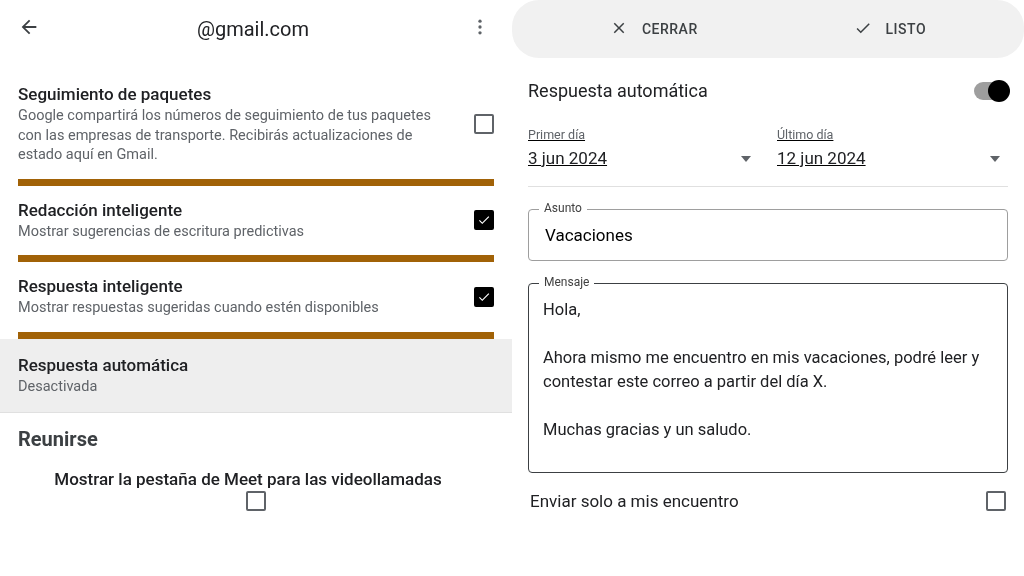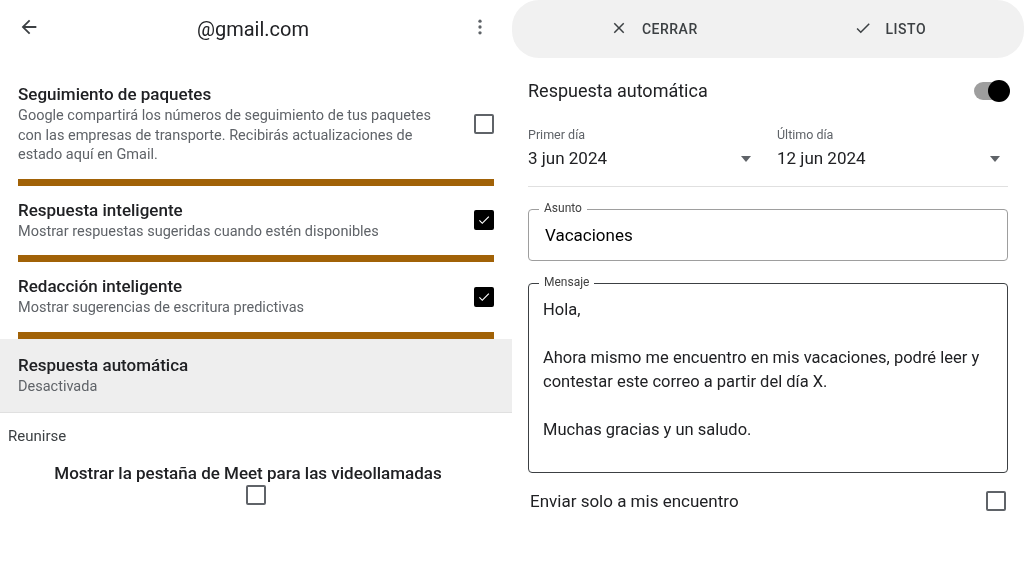--- a/index.html
+++ b/index.html
@@ -65,23 +65,23 @@
     justify-content: center;
   }
   .checkbox.checked svg { width: 14px; height: 14px; fill: #fff; }
   .row-highlight {
     background: #eeeeee;
   }
   .row-highlight .setting-row-content {
     padding: 14px 18px;
   }
   .subheader {
-    padding: 14px 18px 4px 8px;
-    font-size: 15px;
-    font-weight: 400;
+    padding: 14px 18px 4px 18px;
+    font-size: 20px;
+    font-weight: 700;
     color: #3c4043;
   }
   
   .right-header {
     background: #f1f1f1;
     height: 58px;
     display: flex;
     align-items: center;
     justify-content: space-around;
     padding: 0 20px;
@@ -121,20 +121,21 @@
     right: -2px; top: -2px;
     width: 22px; height: 22px;
     background: #000;
     border-radius: 50%;
   }
   .date-row {
     display: flex;
     gap: 18px;
     padding: 14px 0 18px 0;
     border-bottom: 1px solid #e0e0e0;
+    text-decoration: underline;
   }
   .date-field { flex: 1; }
   .date-label {
     font-size: 12.5px;
     color: #5f6368;
     margin-bottom: 6px;
   }
   .date-value {
     display: flex;
     align-items: center;
@@ -211,34 +212,34 @@
   <div class="setting-row-inner">
     <div class="setting-text">
       <div class="setting-title">Seguimiento de paquetes</div>
       <div class="setting-sub">Google compartirá los números de seguimiento de tus paquetes con las empresas de transporte. Recibirás actualizaciones de estado aquí en Gmail.</div>
     </div>
     <div class="checkbox"></div>
   </div>
 
   <div class="setting-row-inner">
     <div class="setting-text">
-      <div class="setting-title">Respuesta inteligente</div>
-      <div class="setting-sub">Mostrar respuestas sugeridas cuando estén disponibles</div>
+      <div class="setting-title">Redacción inteligente</div>
+      <div class="setting-sub">Mostrar sugerencias de escritura predictivas</div>
     </div>
     <div class="checkbox checked">
       <svg viewBox="0 0 24 24">
           <path d="M9 16.17 4.83 12l-1.42 1.41L9 19 21 7l-1.41-1.41z"></path>
         </svg>
     </div>
   </div>
 
   <div class="setting-row-inner">
     <div class="setting-text">
-      <div class="setting-title">Redacción inteligente</div>
-      <div class="setting-sub">Mostrar sugerencias de escritura predictivas</div>
+      <div class="setting-title">Respuesta inteligente</div>
+      <div class="setting-sub">Mostrar respuestas sugeridas cuando estén disponibles</div>
     </div>
     <div class="checkbox checked">
       <svg viewBox="0 0 24 24">
           <path d="M9 16.17 4.83 12l-1.42 1.41L9 19 21 7l-1.41-1.41z"></path>
         </svg>
     </div>
   </div>
 
   <div class="row-highlight" style="border-bottom:1px solid #e0e0e0;">
     <div class="setting-row-content" style="padding:16px 18px;">

